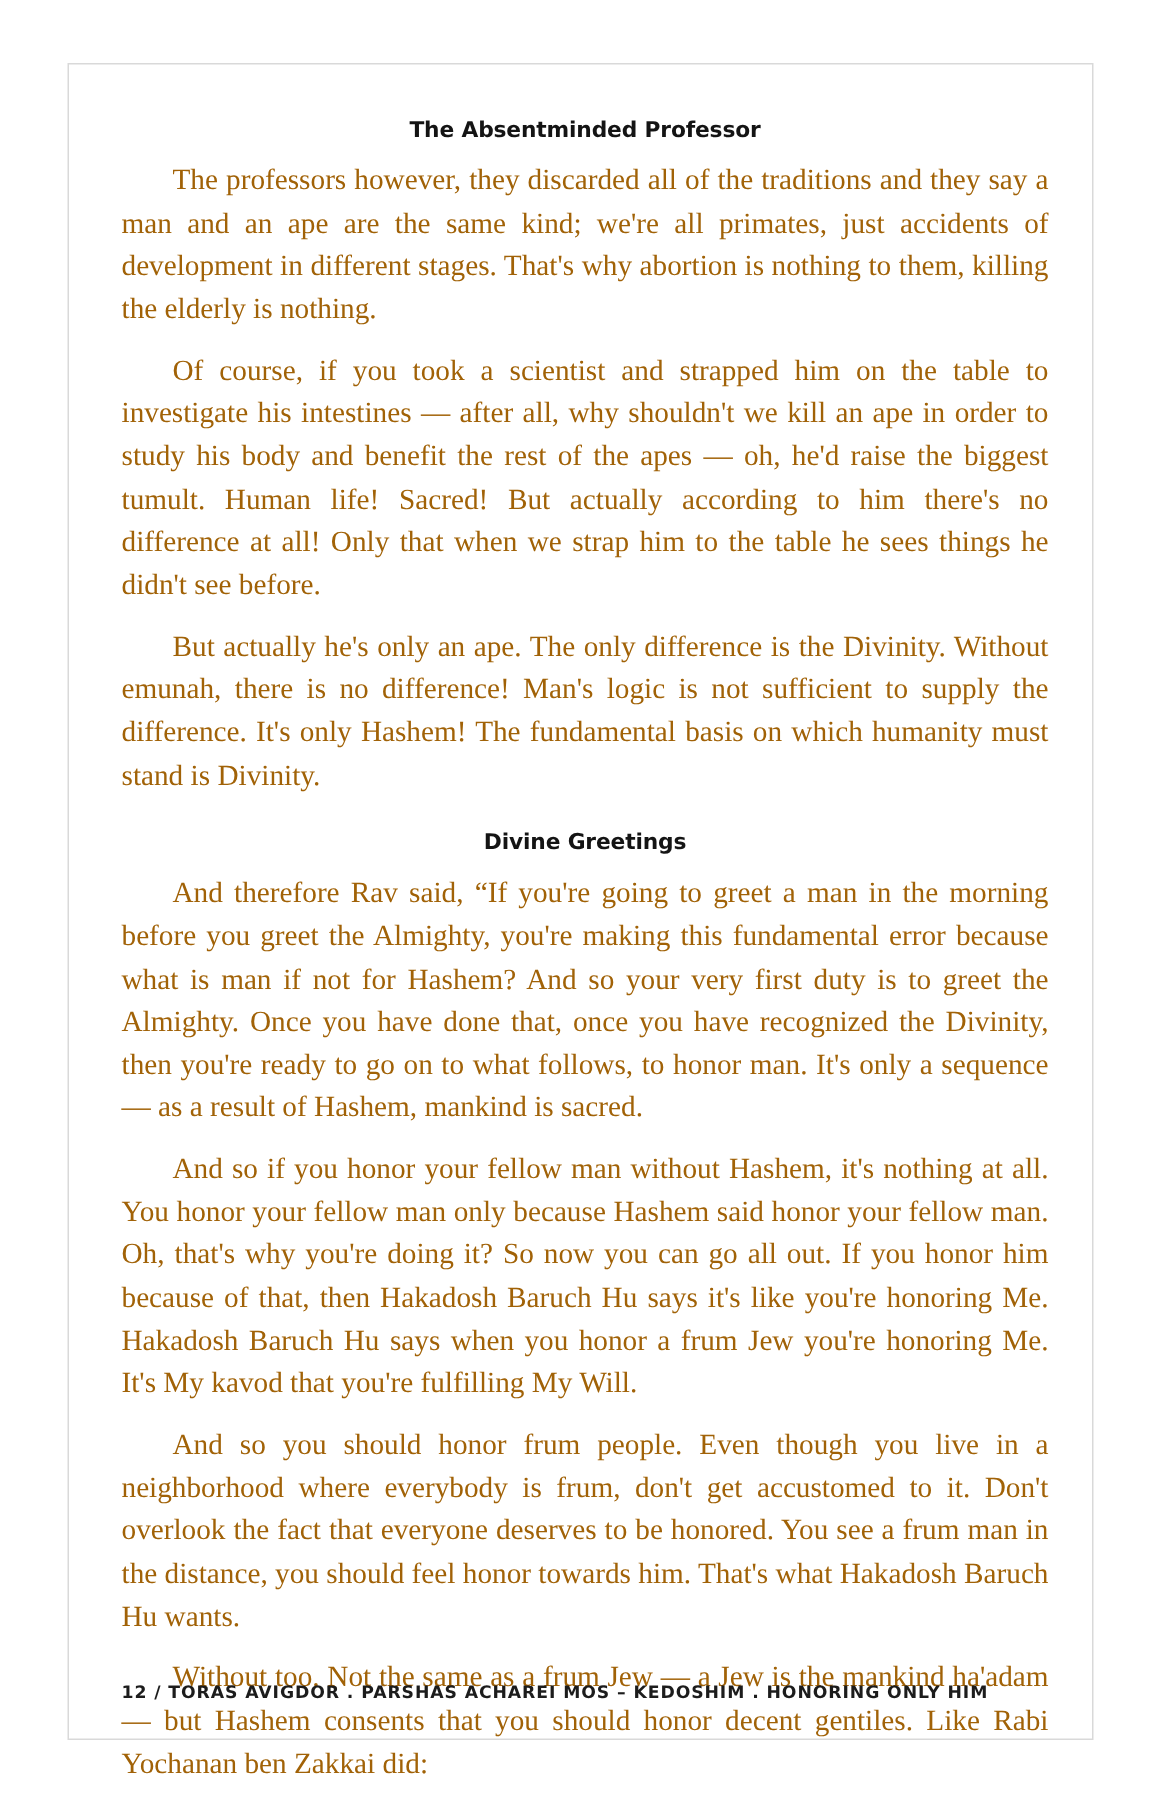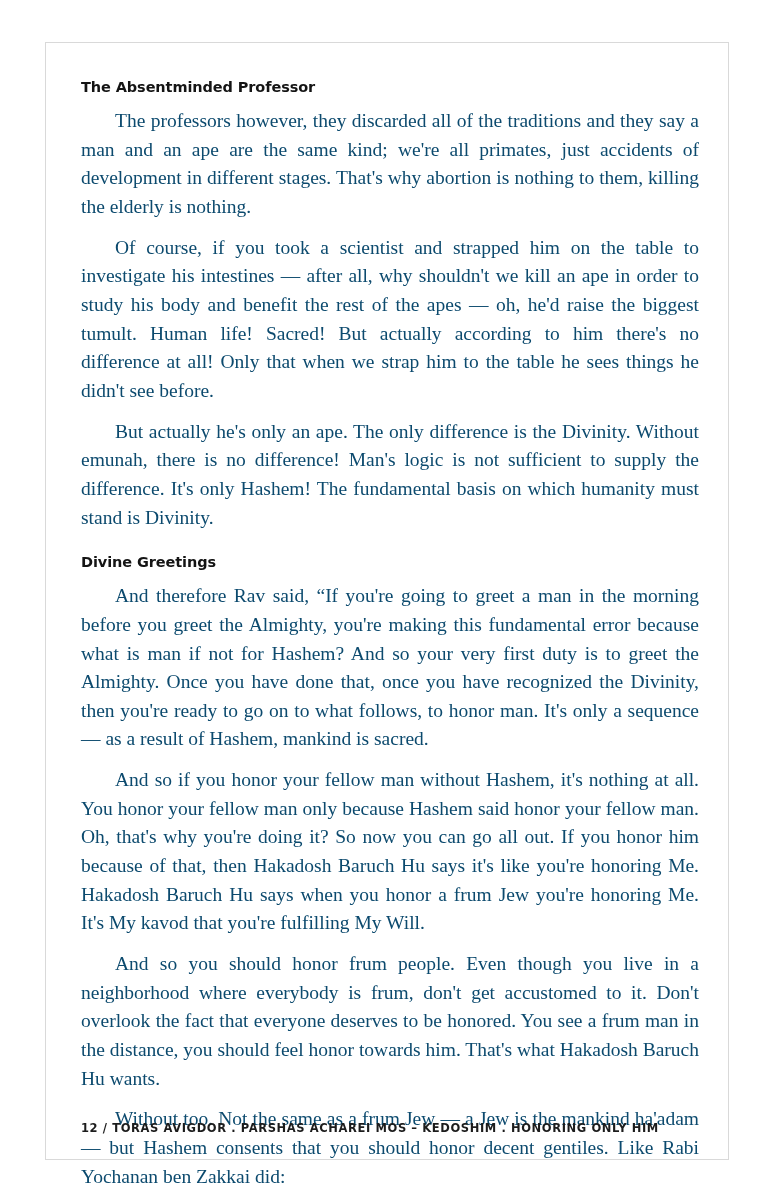--- a/index.html
+++ b/index.html
@@ -27,36 +27,36 @@
   .content {
     position: absolute;
     left: 35px;
     top: 36px;
     width: 618px;
   }
   h2.section-heading {
     font-family: "DejaVu Sans", sans-serif;
     font-size: 14.5px;
     font-weight: bold;
-    text-align: left;
+    text-align: center;
     margin: 0 0 12px 0;
     letter-spacing: -0.1px;
     color: #141414;
   }
   h2.section-heading.subsequent {
     margin-top: 22px;
   }
   p.para {
     font-size: 19.5px;
     line-height: 1.47;
     text-align: justify;
     text-justify: inter-word;
     margin: 0 0 12px 0;
     text-indent: 34px;
-    color: #0c4a6e;
+    color: #a16207;
   }
   p.para:last-child {
     margin-bottom: 0;
   }
   .it {
   }
   .footer {
     position: absolute;
     left: 35px;
     bottom: 24px;

